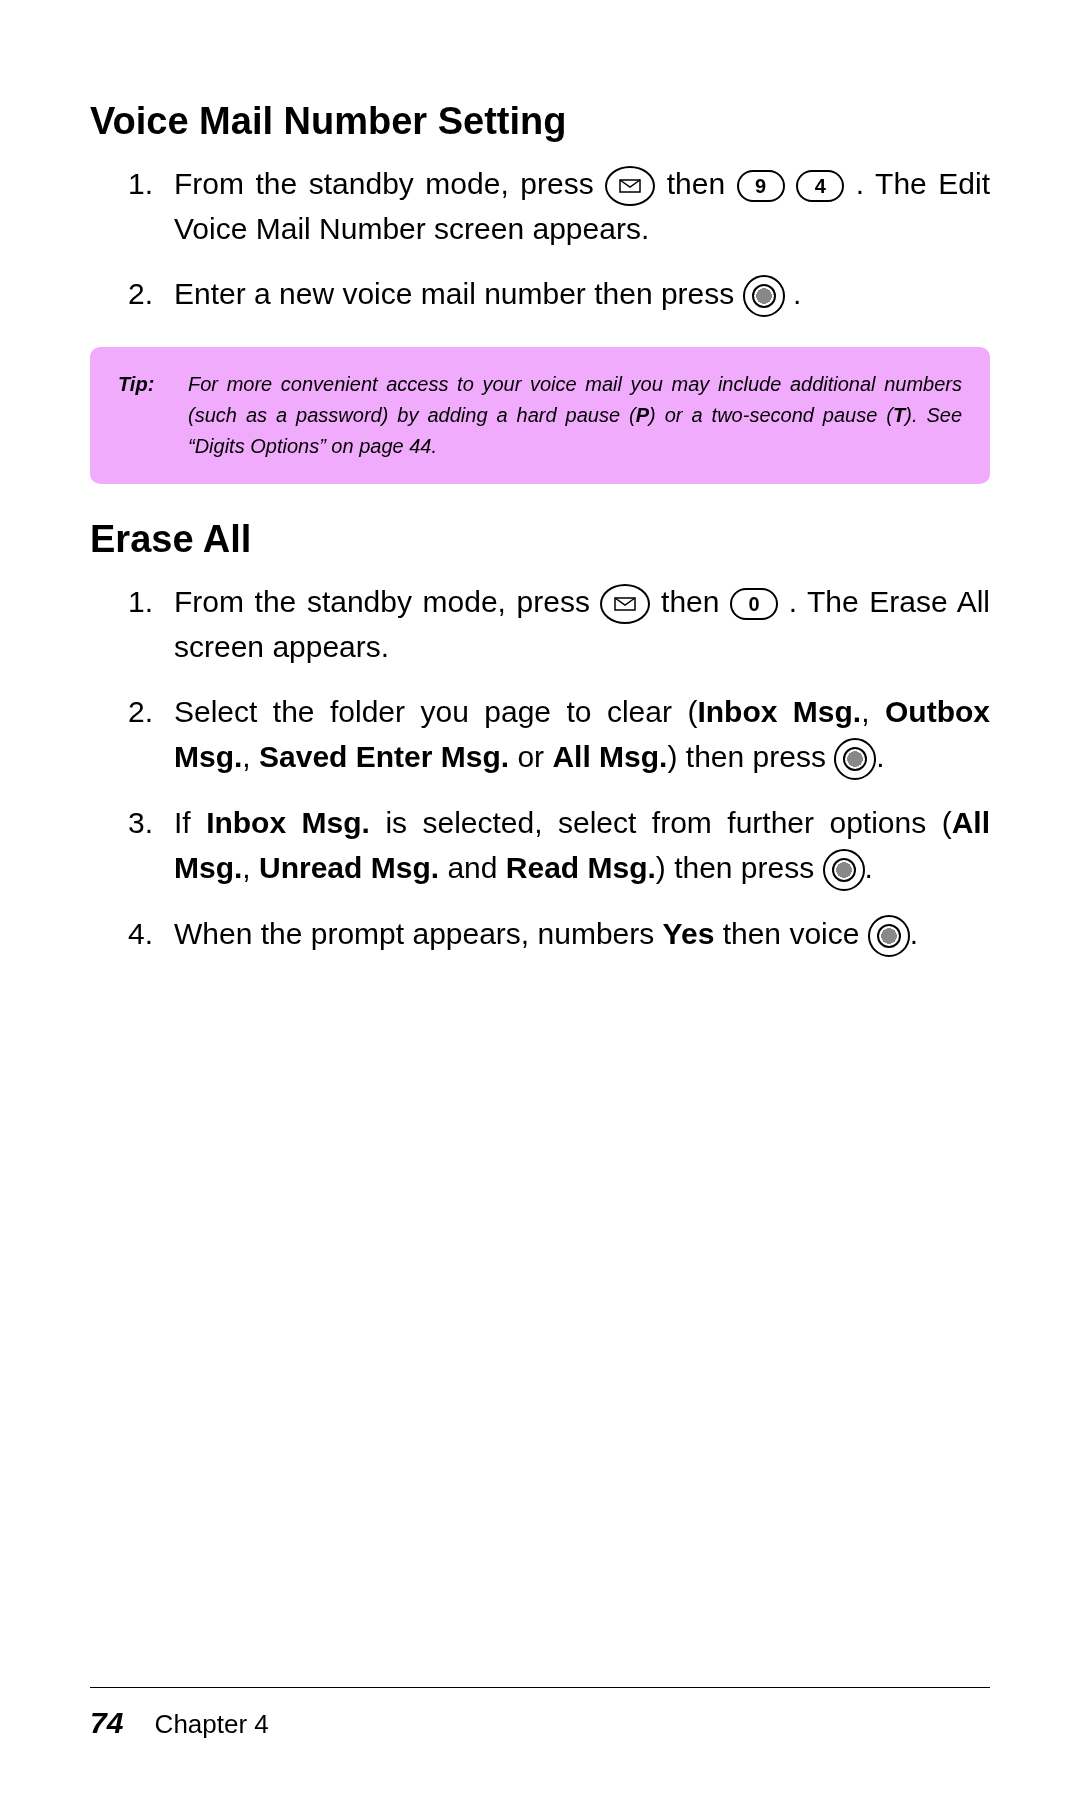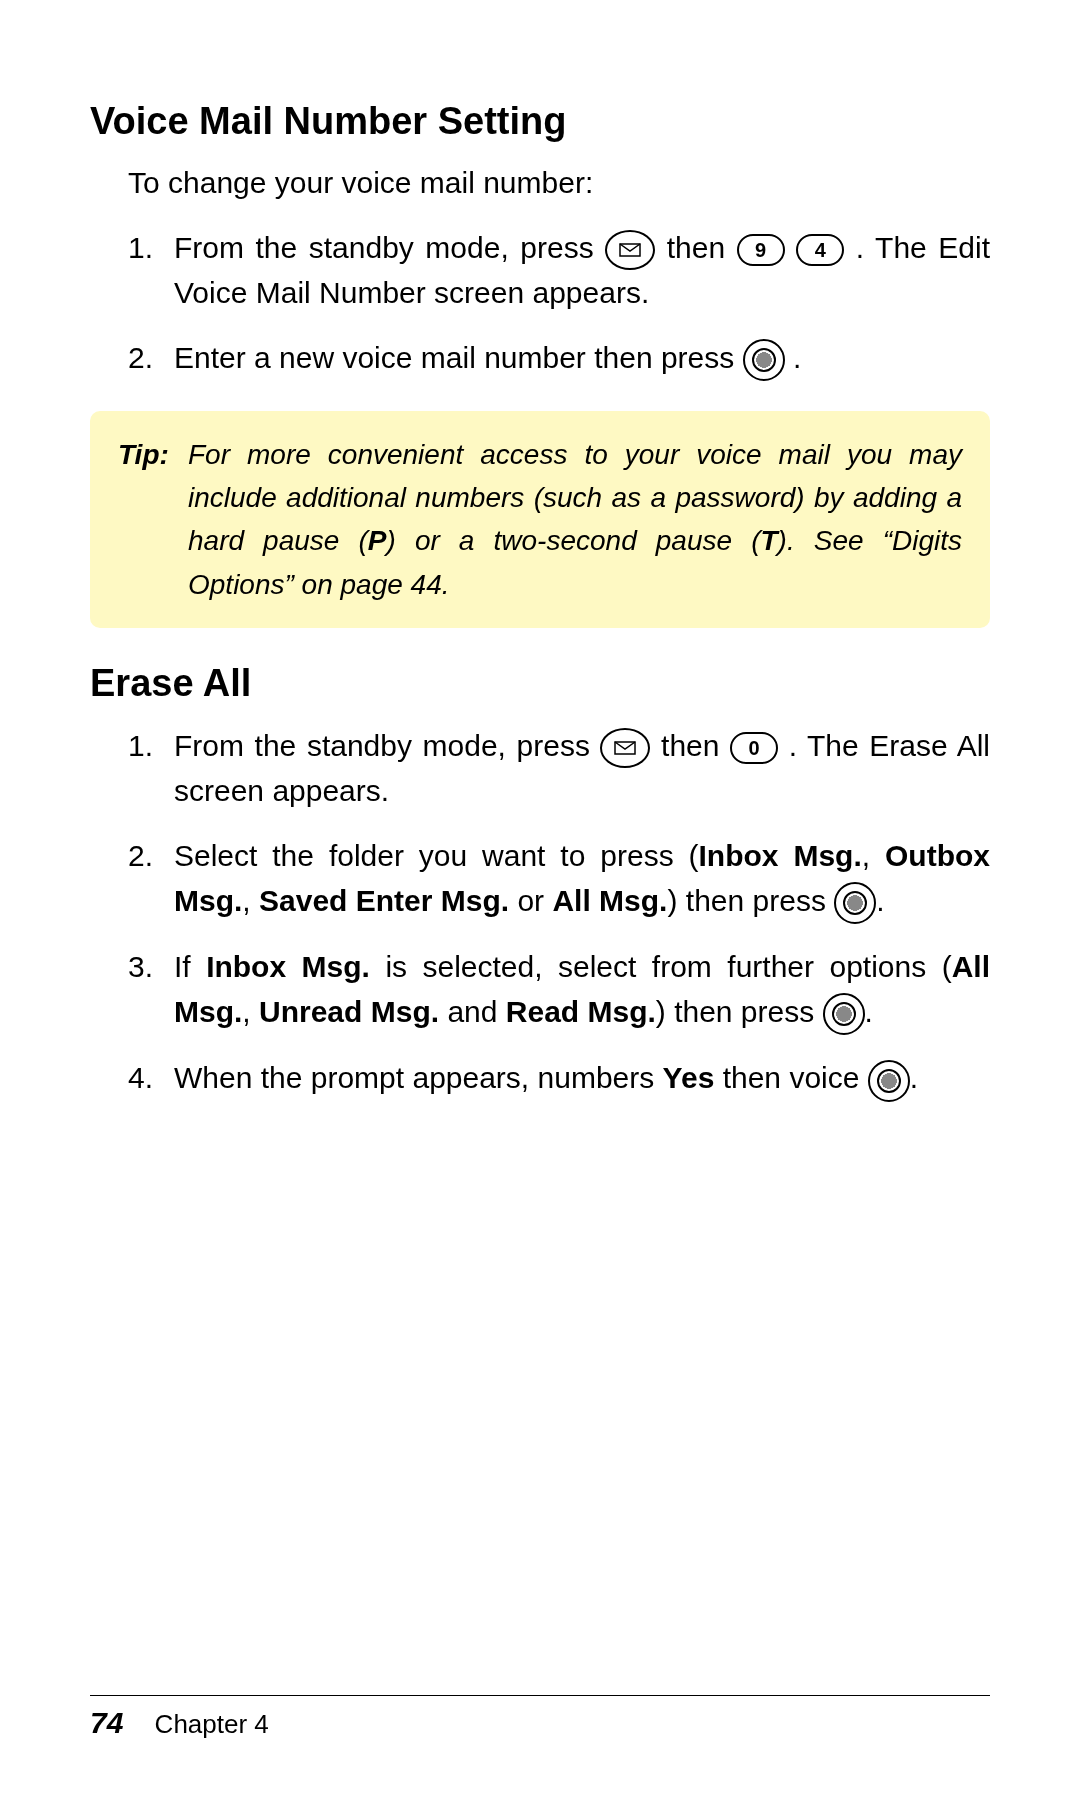--- a/index.html
+++ b/index.html
@@ -83,61 +83,60 @@
       content: "";
       position: absolute;
       top: 50%; left: 50%;
       width: 20px; height: 20px;
       transform: translate(-50%, -50%);
       border: 2px solid #000;
       border-radius: 50%;
       background: radial-gradient(circle, #888 0%, #888 55%, #fff 56%);
     }
     .tipbox {
-      background: #fef9c3;
+      background: #f0abfc;
       border-radius: 10px;
       padding: 22px 28px 22px 28px;
       margin: 8px 0 34px 0;
-      font-size: 28px;
+      font-size: 20px;
       line-height: 1.55;
       font-style: italic;
       text-align: justify;
       display: flex;
     }
     .tipbox .tip-label {
       font-weight: bold;
       font-style: italic;
       flex: 0 0 70px;
     }
     .tipbox .tip-body { flex: 1; }
     .b { font-weight: bold; font-style: normal; }
     .bi { font-weight: bold; }
     .footer {
       position: absolute;
       bottom: 60px;
       left: 90px;
       right: 90px;
       border-top: 1.5px solid #000;
-      padding-top: 10px;
+      padding-top: 18px;
       font-size: 26px;
     }
     .footer .pagenum {
       font-weight: bold;
       font-style: italic;
       font-size: 30px;
       margin-right: 24px;
     }
   </style>
 </head>
 <body>
 
 <div class="page">
 
   <h2>Voice Mail Number Setting</h2>
-  <p class="intro">To change your voice mail number:</p>
 
   <ol>
     <li>
       <span class="num">1.</span>
       <span>From the standby mode, press </span>
       <span class="key key-mail">
         <svg width="22" height="14" viewBox="0 0 22 14">
             <rect x="1" y="1" width="20" height="12" fill="none" stroke="#000" stroke-width="1.5"></rect>
             <path d="M1 1 L11 8 L21 1" fill="none" stroke="#000" stroke-width="1.5"></path>
           </svg>
@@ -173,21 +172,21 @@
             <rect x="1" y="1" width="20" height="12" fill="none" stroke="#000" stroke-width="1.5"></rect>
             <path d="M1 1 L11 8 L21 1" fill="none" stroke="#000" stroke-width="1.5"></path>
           </svg>
       </span>
       <span> then </span>
       <span class="key key-num">0</span>
       <span>. The Erase All screen appears.</span>
     </li>
     <li>
       <span class="num">2.</span>
-      <span>Select the folder you want to press (</span><span class="b">Inbox Msg.</span><span>, </span><span class="b">Outbox Msg.</span><span>, </span><span class="b">Saved Enter Msg.</span><span> or </span><span class="b">All Msg.</span><span>) then press </span>
+      <span>Select the folder you page to clear (</span><span class="b">Inbox Msg.</span><span>, </span><span class="b">Outbox Msg.</span><span>, </span><span class="b">Saved Enter Msg.</span><span> or </span><span class="b">All Msg.</span><span>) then press </span>
       <span class="key key-ok"></span><span>.</span>
     </li>
     <li>
       <span class="num">3.</span>
       <span>If </span><span class="b">Inbox Msg.</span><span> is selected, select from further options (</span><span class="b">All Msg.</span><span>, </span><span class="b">Unread Msg.</span><span> and </span><span class="b">Read Msg.</span><span>) then press </span>
       <span class="key key-ok"></span><span>.</span>
     </li>
     <li>
       <span class="num">4.</span>
       <span>When the prompt appears, numbers </span><span class="b">Yes</span><span> then voice </span>

